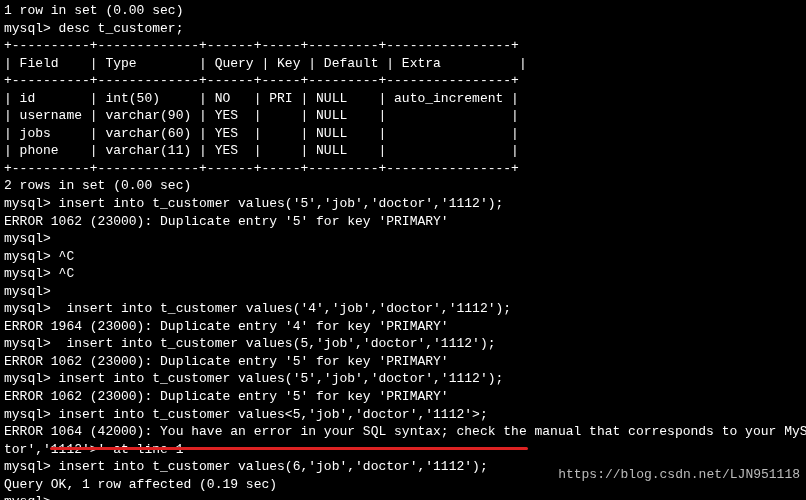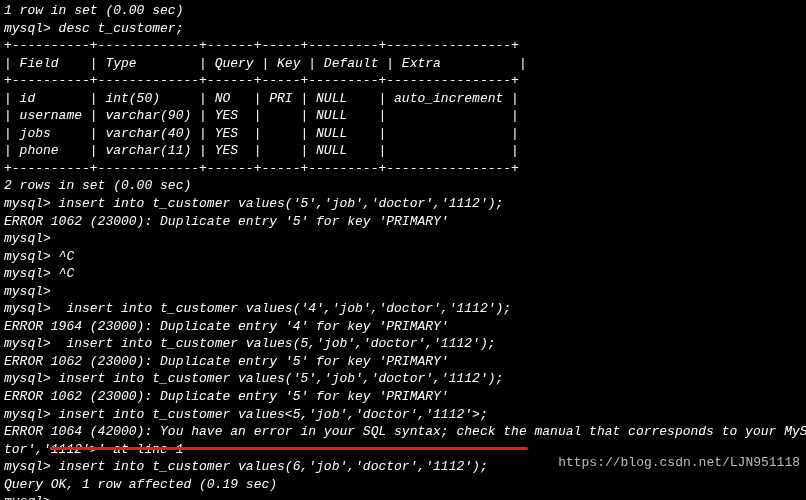--- a/index.html
+++ b/index.html
@@ -8,48 +8,48 @@
       color: #fff;
       font-family: "Courier New", Courier, monospace;
       font-size: 13px;
       line-height: 1.35;
       padding: 2px 4px;
       width: 806px;
       height: 500px;
       overflow: hidden;
       position: relative;
     }
-    .line { white-space: pre; font-style: italic; }
+    .line { white-space: pre; }
     .underline-red {
       position: absolute;
       height: 3px;
       background: #d22;
       border-radius: 2px;
     }
     .underline-red.u1 { left: 50px; top: 447px; width: 478px; }
     .watermark {
       position: absolute;
       right: 6px;
-      bottom: 28px;
+      bottom: 16px;
       color: #bbb;
       font-size: 13px;
     }
   </style>
 </head>
 <body>
 
 <div class="line">1 row in set (0.00 sec)</div>
 <div class="line"></div>
 <div class="line">mysql&gt; desc t_customer;</div>
 <div class="line">+----------+-------------+------+-----+---------+----------------+</div>
 <div class="line">| Field    | Type        | Query | Key | Default | Extra          |</div>
 <div class="line">+----------+-------------+------+-----+---------+----------------+</div>
 <div class="line">| id       | int(50)     | NO   | PRI | NULL    | auto_increment |</div>
 <div class="line">| username | varchar(90) | YES  |     | NULL    |                |</div>
-<div class="line">| jobs     | varchar(40) | YES  |     | NULL    |                |</div>
+<div class="line">| jobs     | varchar(60) | YES  |     | NULL    |                |</div>
 <div class="line">| phone    | varchar(11) | YES  |     | NULL    |                |</div>
 <div class="line">+----------+-------------+------+-----+---------+----------------+</div>
 <div class="line">2 rows in set (0.00 sec)</div>
 <div class="line"></div>
 <div class="line">mysql&gt; insert into t_customer values('5','job','doctor','1112');</div>
 <div class="line">ERROR 1062 (23000): Duplicate entry '5' for key 'PRIMARY'</div>
 <div class="line">mysql&gt;</div>
 <div class="line">mysql&gt; ^C</div>
 <div class="line">mysql&gt; ^C</div>
 <div class="line">mysql&gt;</div>

